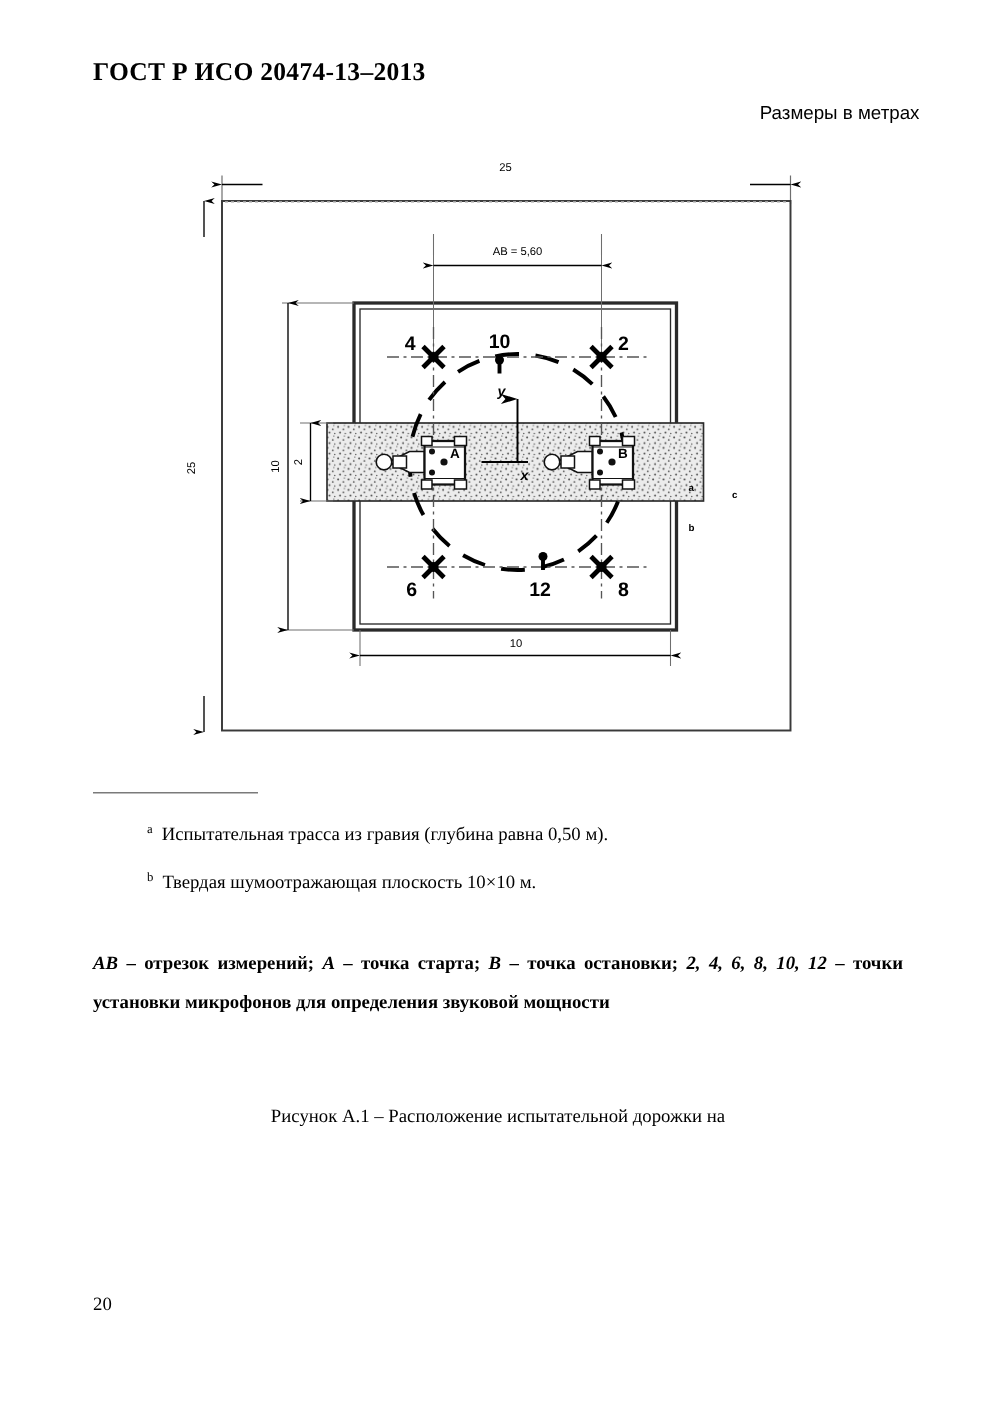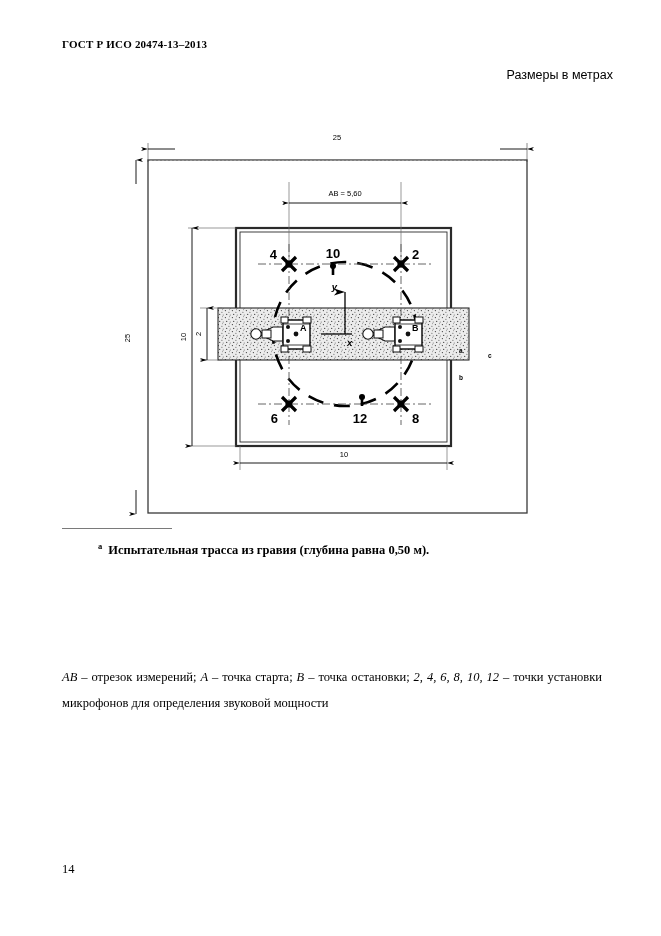--- a/index.html
+++ b/index.html
@@ -14,38 +14,38 @@
     overflow: hidden;
   }
 
   
   .page-header {
     position: absolute;
     left: 62px;
     top: 38px;
     font-family: "Liberation Serif", serif;
     font-weight: bold;
-    font-size: 11px;
+    font-size: 17px;
     letter-spacing: .2px;
     white-space: nowrap;
   }
   .units-note {
     position: absolute;
     right: 48px;
     top: 68px;
     font-size: 12.5px;
     font-family: Liberation Sans, sans-serif;
     white-space: nowrap;
   }
 
   
   .figure {
     position: absolute;
     left: 0px;
-    top: 120px;
+    top: 94px;
     width: 553px;
     height: 415px;
   }
   .figure svg { display:block; }
 
   
   .footnote-rule {
     position: absolute;
     left: 62px;
     top: 528px;
@@ -54,40 +54,40 @@
     border-top: 1px solid #7a7a7a;
   }
   .footnotes {
     position: absolute;
     left: 98px;
     top: 538px;
     width: 520px;
   }
   .footnote {
     font-size: 12.5px;
-    line-height: 16px;
+    line-height: 28px;
     white-space: nowrap;
-    font-weight: bold;
   }
   .footnote .fn-mark {
     font-size: 8.5px;
     vertical-align: super;
     margin-right: 6px;
     font-family: "Liberation Serif", serif;
   }
 
   
   .legend {
     position: absolute;
     left: 62px;
-    top: 664px;
+    top: 629px;
     width: 540px;
     font-size: 12.5px;
     line-height: 26px;
     text-align: justify;
+    font-weight: bold;
   }
   .legend i { font-style: italic; }
 
   
   .caption {
     position: absolute;
     left: 62px;
     top: 730px;
     width: 540px;
     text-align: center;
@@ -289,20 +289,24 @@
   <text class="fn-t" x="488" y="238">c</text>
 </svg>
 </div>
 
 <div class="footnote-rule"></div>
 
 <div class="footnotes">
   <div class="footnote">
     <span class="fn-mark">a</span><span>Испытательная трасса из гравия (глубина равна 0,50 м).</span>
   </div>
+  <div class="footnote">
+    <span class="fn-mark">b</span><span>Твердая шумоотражающая плоскость 10×10 м.</span>
+  </div>
 </div>
 
 <div class="legend"><i>AB</i><span> – отрезок измерений; </span><i>A</i><span> – точка старта; </span><i>B</i><span> – точка остановки; </span><i>2, 4, 6, 8, 10, 12</i><span> – точки установки микрофонов для определения звуковой мощности</span></div>
 
 <div class="caption">
+  <div>Рисунок А.1 – Расположение испытательной дорожки на</div>
 </div>
 
-<div class="page-number">14</div>
+<div class="page-number">20</div>
 
 </body></html>

